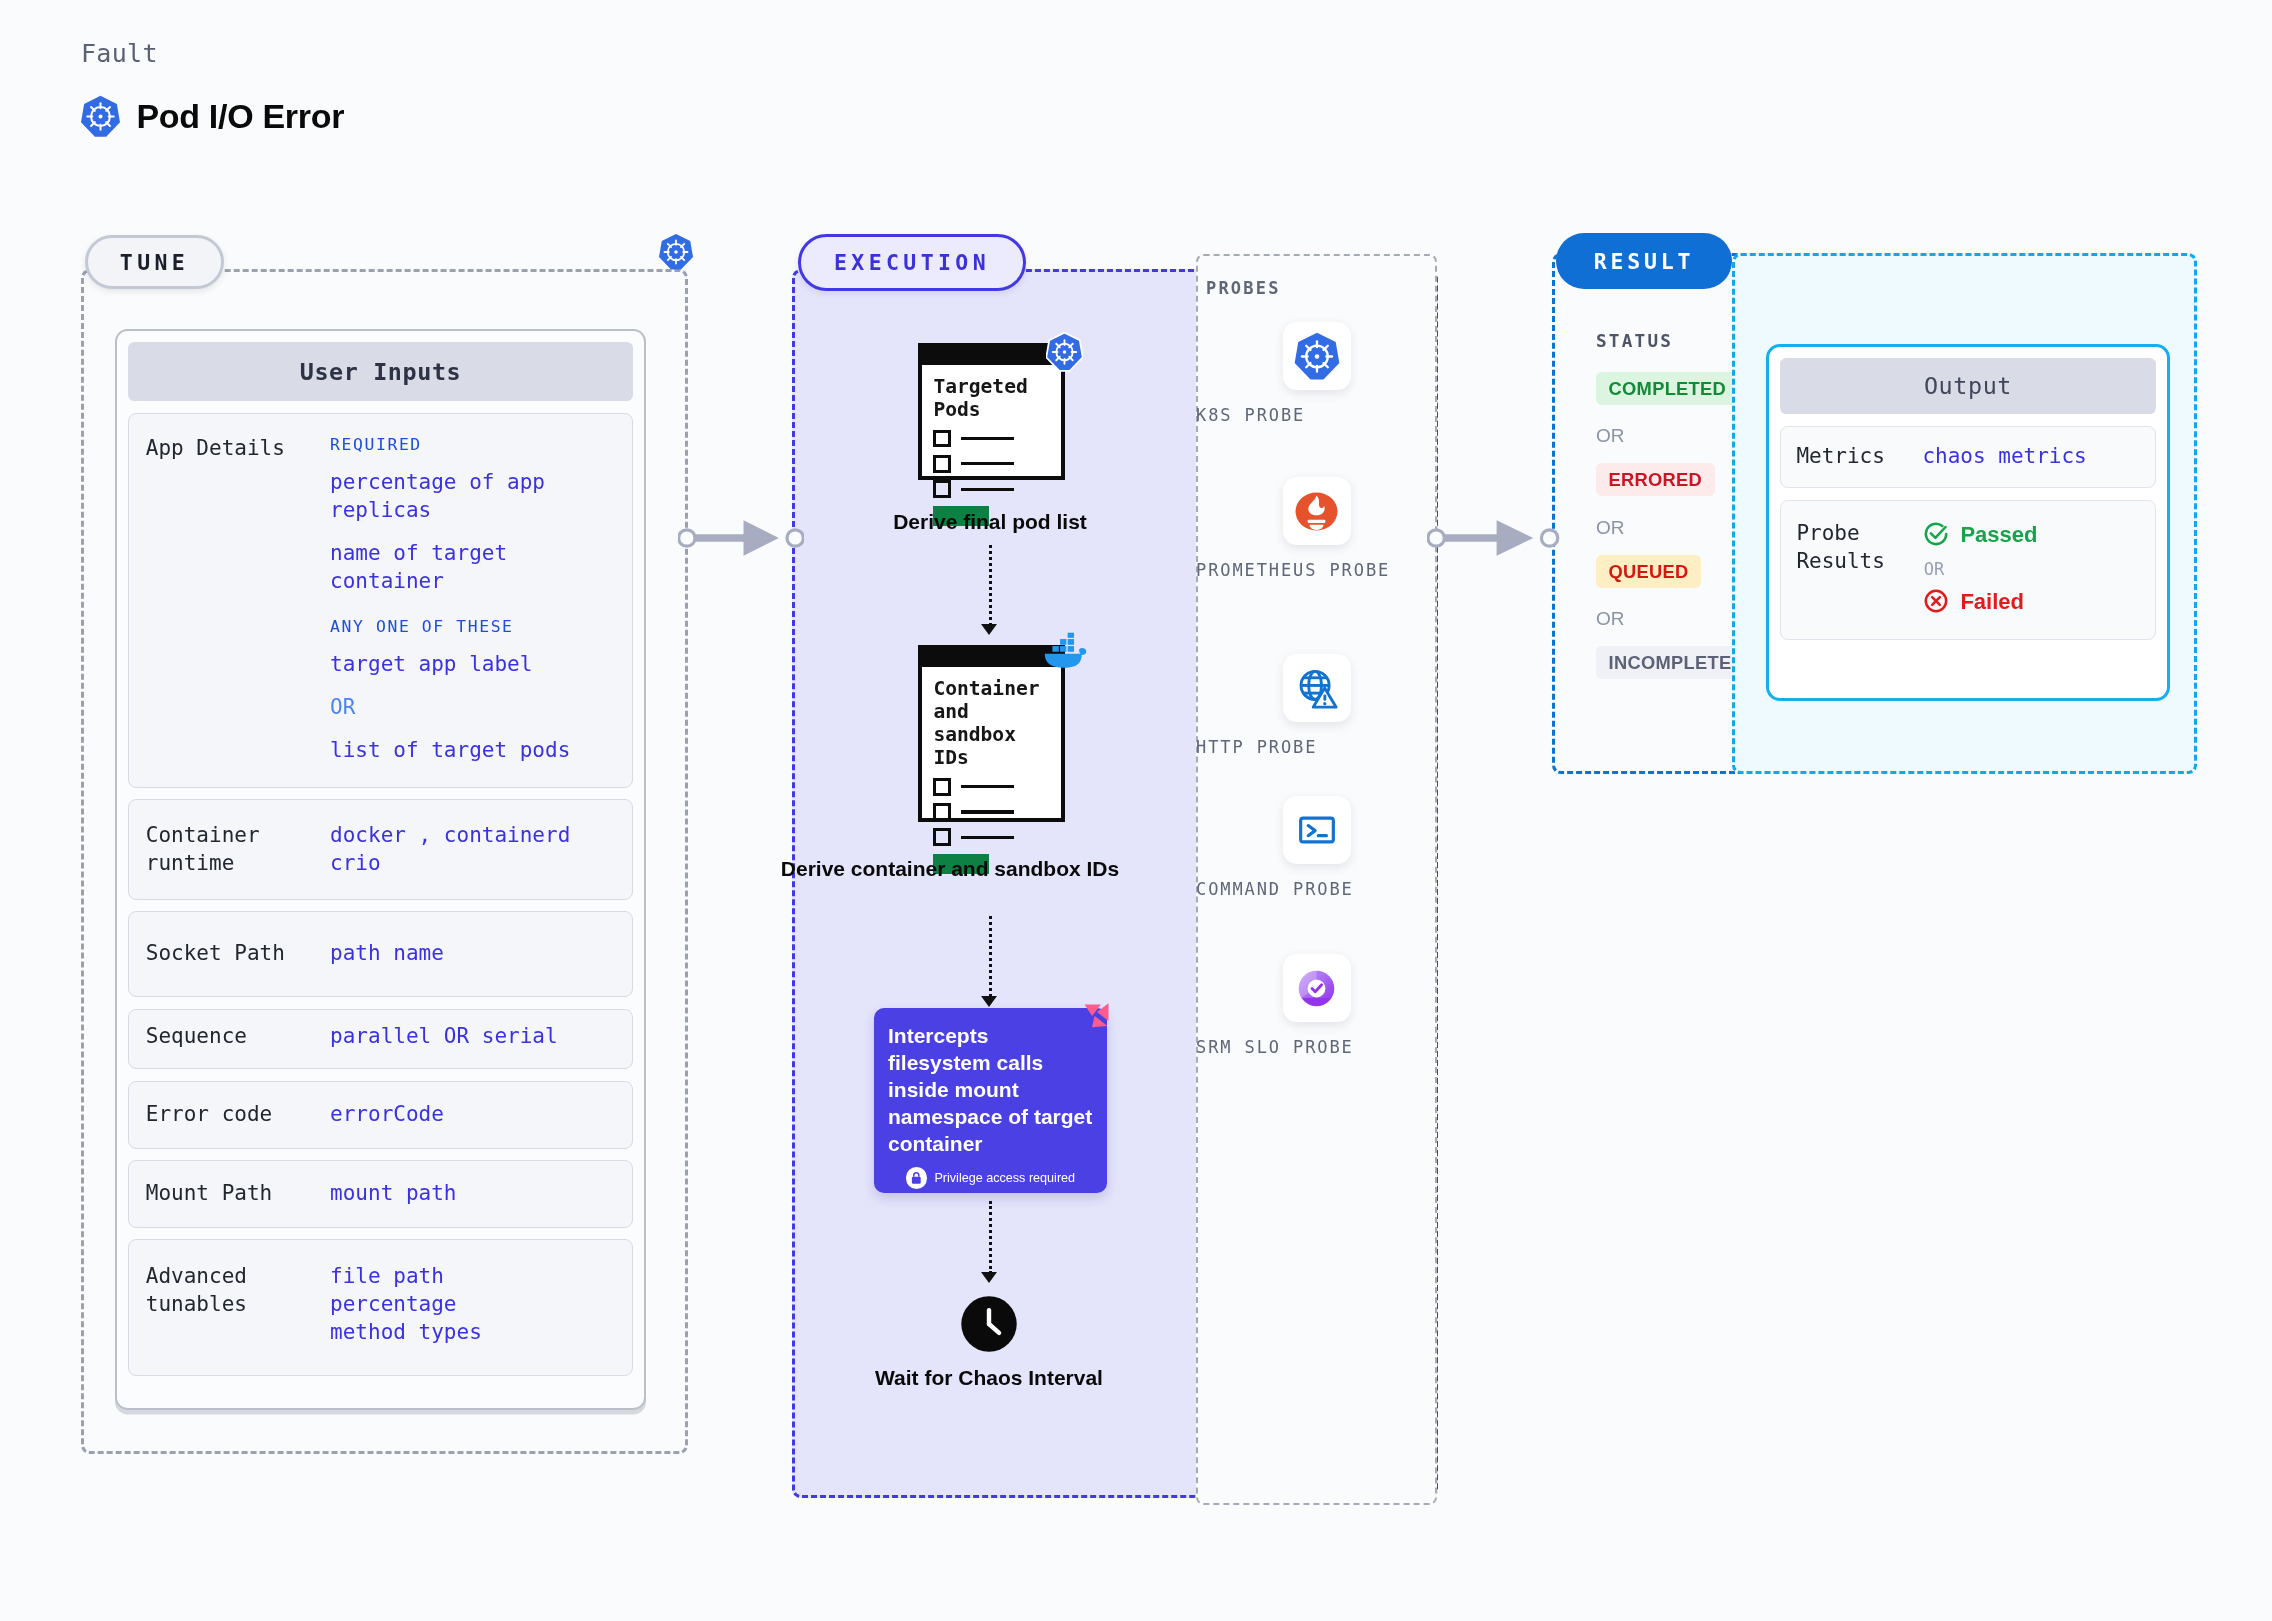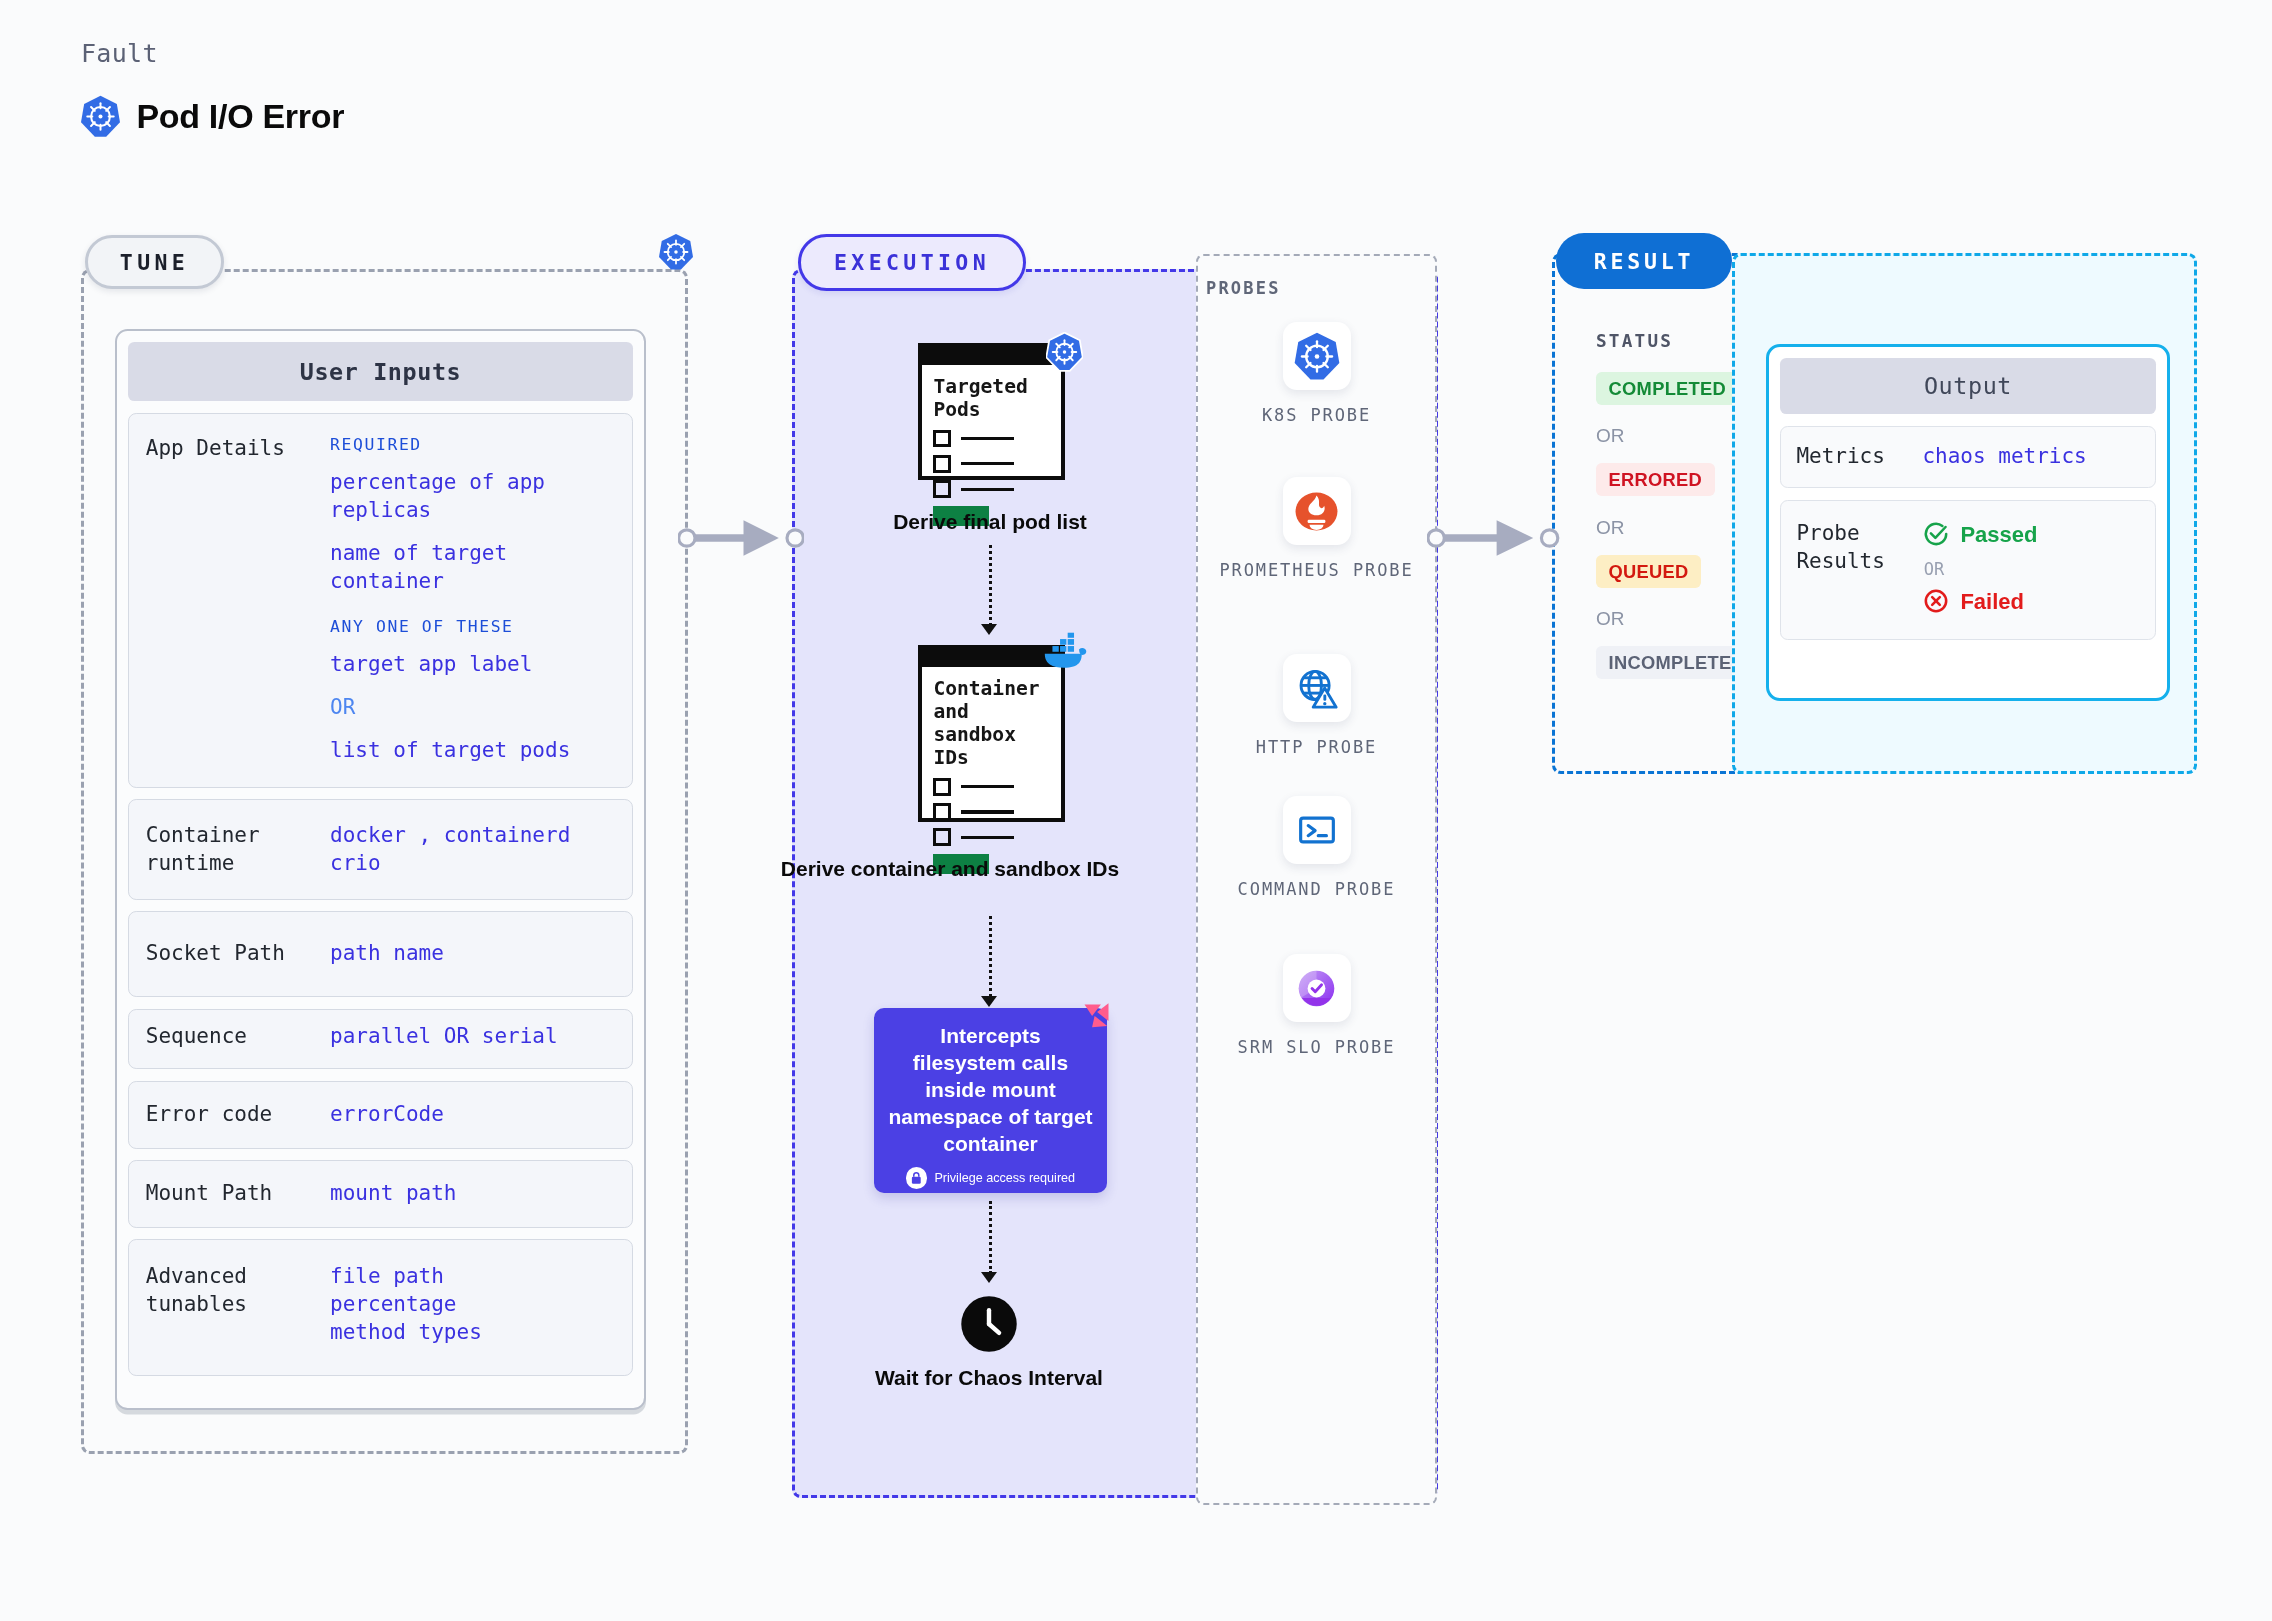--- a/index.html
+++ b/index.html
@@ -173,37 +173,37 @@
     border-left: 8.2px solid transparent; border-right: 8.2px solid transparent;
     border-top: 11.4px solid #111;
   }
   #intercept-box {
     position: absolute; left: 874px; top: 1008px; width: 233px; height: 185px;
     background: #4b40e4; border-radius: 10px;
     padding: 15px 14px 0 14px;
     box-shadow: 0 5px 11.4px rgba(45,40,150,.18);
   }
   #intercept-text {
-    color: #ffffff; font-size: 21px; font-weight: 700; text-align: center; line-height: 1.28;
+    color: #ffffff; font-size: 21px; font-weight: 700; line-height: 1.28;
   }
   #priv-row {
     display: flex; align-items: center; justify-content: center; gap: 7px;
     margin-top: 10px;
   }
   #priv-text { color: #ffffff; font-size: 12.6px; }
   .lock-circ {
     width: 21.5px; height: 21.5px; border-radius: 50%; background: #fff;
     display: flex; align-items: center; justify-content: center;
   }
   #litmus-corner { position: absolute; right: -3.8px; top: -6.3px; }
 
   .clock { position: absolute; left: 960px; top: 1295px; }
 
   
-  .probe { position: absolute; width: 241px; text-align: center; }
+  .probe { position: absolute; width: 241px; text-align: left; }
   .probe-icon {
     width: 68px; height: 68px; margin: 0 auto;
     background: #ffffff; border-radius: 14px;
     box-shadow: 0 3.8px 10px rgba(40,50,90,.10);
     display: flex; align-items: center; justify-content: center;
   }
   .probe-cap {
     margin-top: 14px;
     font-family: "DejaVu Sans Mono", monospace;
     font-size: 17px; letter-spacing: 1.9px; color: #5f6678; line-height: 1.35;

